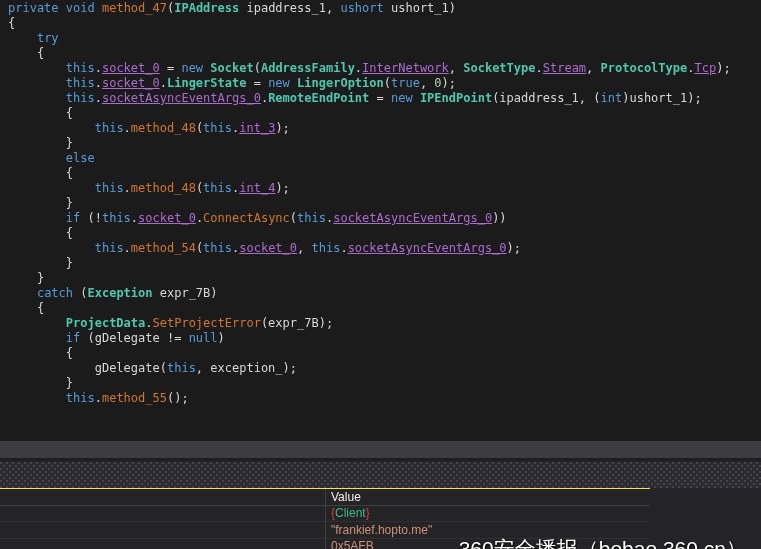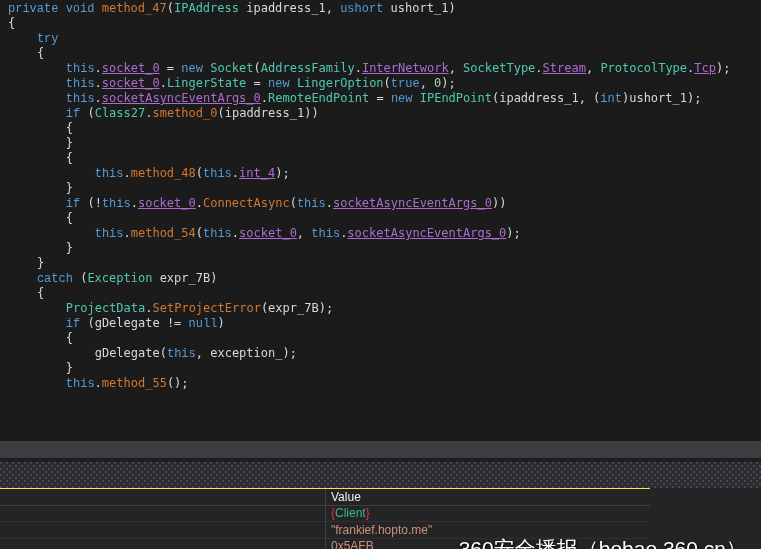--- a/index.html
+++ b/index.html
@@ -12,22 +12,22 @@
   .code-editor{
     position:absolute;left:0;top:0;width:761px;height:441px;
     background:var(--editor_bg,#1b1b1b);
     overflow:hidden;
     font-family:"DejaVu Sans Mono","Liberation Mono",monospace;
     font-size:12px;line-height:15px;
     padding:1px 0 0 8px;box-sizing:border-box;
     cursor:text;
   }
   .code-line{white-space:pre;height:15px;}
-  .tok-kw{color:var(--kw,#569cd6);font-family:Liberation Mono, monospace;}
-  .tok-ty{color:var(--ty,#4ec9b0);}
+  .tok-kw{color:var(--kw,#569cd6);}
+  .tok-ty{color:var(--ty,#4ec9b0);font-weight:bold;}
   .tok-me{color:var(--me,#d2772f);text-align:center;}
   .tok-fi{color:var(--fi,#ac6bd0);text-decoration:underline;}
   .tok-nu{color:var(--nu,#b5cea8);}
   .tok-pl{color:var(--pl,#d8d8d8);}
   .tok-st{color:var(--st,#ce9178);}
   .tok-red{color:var(--red,#e0362a);}
   .tok-grn{color:var(--grn,#3ab88b);}
   
   .hscrollbar{
     position:absolute;left:0;top:441px;width:761px;height:17px;
@@ -91,23 +91,24 @@
 <div class="screen">
 
   <div class="code-editor">
       <div class="code-line"><span class="tok-kw">private</span><span class="tok-pl"> </span><span class="tok-kw">void</span><span class="tok-pl"> </span><span class="tok-me">method_47</span><span class="tok-pl">(</span><span class="tok-ty">IPAddress</span><span class="tok-pl"> ipaddress_1, </span><span class="tok-kw">ushort</span><span class="tok-pl"> ushort_1)</span></div>
       <div class="code-line"><span class="tok-pl">{</span></div>
       <div class="code-line"><span class="tok-pl">    </span><span class="tok-kw">try</span></div>
       <div class="code-line"><span class="tok-pl">    {</span></div>
       <div class="code-line"><span class="tok-pl">        </span><span class="tok-kw">this</span><span class="tok-pl">.</span><span class="tok-fi">socket_0</span><span class="tok-pl"> = </span><span class="tok-kw">new</span><span class="tok-pl"> </span><span class="tok-ty">Socket</span><span class="tok-pl">(</span><span class="tok-ty">AddressFamily</span><span class="tok-pl">.</span><span class="tok-fi">InterNetwork</span><span class="tok-pl">, </span><span class="tok-ty">SocketType</span><span class="tok-pl">.</span><span class="tok-fi">Stream</span><span class="tok-pl">, </span><span class="tok-ty">ProtocolType</span><span class="tok-pl">.</span><span class="tok-fi">Tcp</span><span class="tok-pl">);</span></div>
       <div class="code-line"><span class="tok-pl">        </span><span class="tok-kw">this</span><span class="tok-pl">.</span><span class="tok-fi">socket_0</span><span class="tok-pl">.</span><span class="tok-ty">LingerState</span><span class="tok-pl"> = </span><span class="tok-kw">new</span><span class="tok-pl"> </span><span class="tok-ty">LingerOption</span><span class="tok-pl">(</span><span class="tok-kw">true</span><span class="tok-pl">, </span><span class="tok-nu">0</span><span class="tok-pl">);</span></div>
       <div class="code-line"><span class="tok-pl">        </span><span class="tok-kw">this</span><span class="tok-pl">.</span><span class="tok-fi">socketAsyncEventArgs_0</span><span class="tok-pl">.</span><span class="tok-ty">RemoteEndPoint</span><span class="tok-pl"> = </span><span class="tok-kw">new</span><span class="tok-pl"> </span><span class="tok-ty">IPEndPoint</span><span class="tok-pl">(ipaddress_1, (</span><span class="tok-kw">int</span><span class="tok-pl">)ushort_1);</span></div>
-      <div class="code-line"><span class="tok-pl">        </span><span class="tok-kw">if</span><span class="tok-pl"> (</span><span class="tok-ty">Class27</span><span class="tok-pl">.</span><span class="tok-me">smethod_0</span><span class="tok-pl">(ipaddress_1))</span></div>
       <div class="code-line"><span class="tok-pl">        {</span></div>
+      <div class="code-line"><span class="tok-pl">            </span><span class="tok-kw">this</span><span class="tok-pl">.</span><span class="tok-me">method_48</span><span class="tok-pl">(</span><span class="tok-kw">this</span><span class="tok-pl">.</span><span class="tok-fi">int_3</span><span class="tok-pl">);</span></div>
       <div class="code-line"><span class="tok-pl">        }</span></div>
+      <div class="code-line"><span class="tok-pl">        </span><span class="tok-kw">else</span></div>
       <div class="code-line"><span class="tok-pl">        {</span></div>
       <div class="code-line"><span class="tok-pl">            </span><span class="tok-kw">this</span><span class="tok-pl">.</span><span class="tok-me">method_48</span><span class="tok-pl">(</span><span class="tok-kw">this</span><span class="tok-pl">.</span><span class="tok-fi">int_4</span><span class="tok-pl">);</span></div>
       <div class="code-line"><span class="tok-pl">        }</span></div>
       <div class="code-line"><span class="tok-pl">        </span><span class="tok-kw">if</span><span class="tok-pl"> (!</span><span class="tok-kw">this</span><span class="tok-pl">.</span><span class="tok-fi">socket_0</span><span class="tok-pl">.</span><span class="tok-me">ConnectAsync</span><span class="tok-pl">(</span><span class="tok-kw">this</span><span class="tok-pl">.</span><span class="tok-fi">socketAsyncEventArgs_0</span><span class="tok-pl">))</span></div>
       <div class="code-line"><span class="tok-pl">        {</span></div>
       <div class="code-line"><span class="tok-pl">            </span><span class="tok-kw">this</span><span class="tok-pl">.</span><span class="tok-me">method_54</span><span class="tok-pl">(</span><span class="tok-kw">this</span><span class="tok-pl">.</span><span class="tok-fi">socket_0</span><span class="tok-pl">, </span><span class="tok-kw">this</span><span class="tok-pl">.</span><span class="tok-fi">socketAsyncEventArgs_0</span><span class="tok-pl">);</span></div>
       <div class="code-line"><span class="tok-pl">        }</span></div>
       <div class="code-line"><span class="tok-pl">    }</span></div>
       <div class="code-line"><span class="tok-pl">    </span><span class="tok-kw">catch</span><span class="tok-pl"> (</span><span class="tok-ty">Exception</span><span class="tok-pl"> expr_7B)</span></div>
       <div class="code-line"><span class="tok-pl">    {</span></div>

